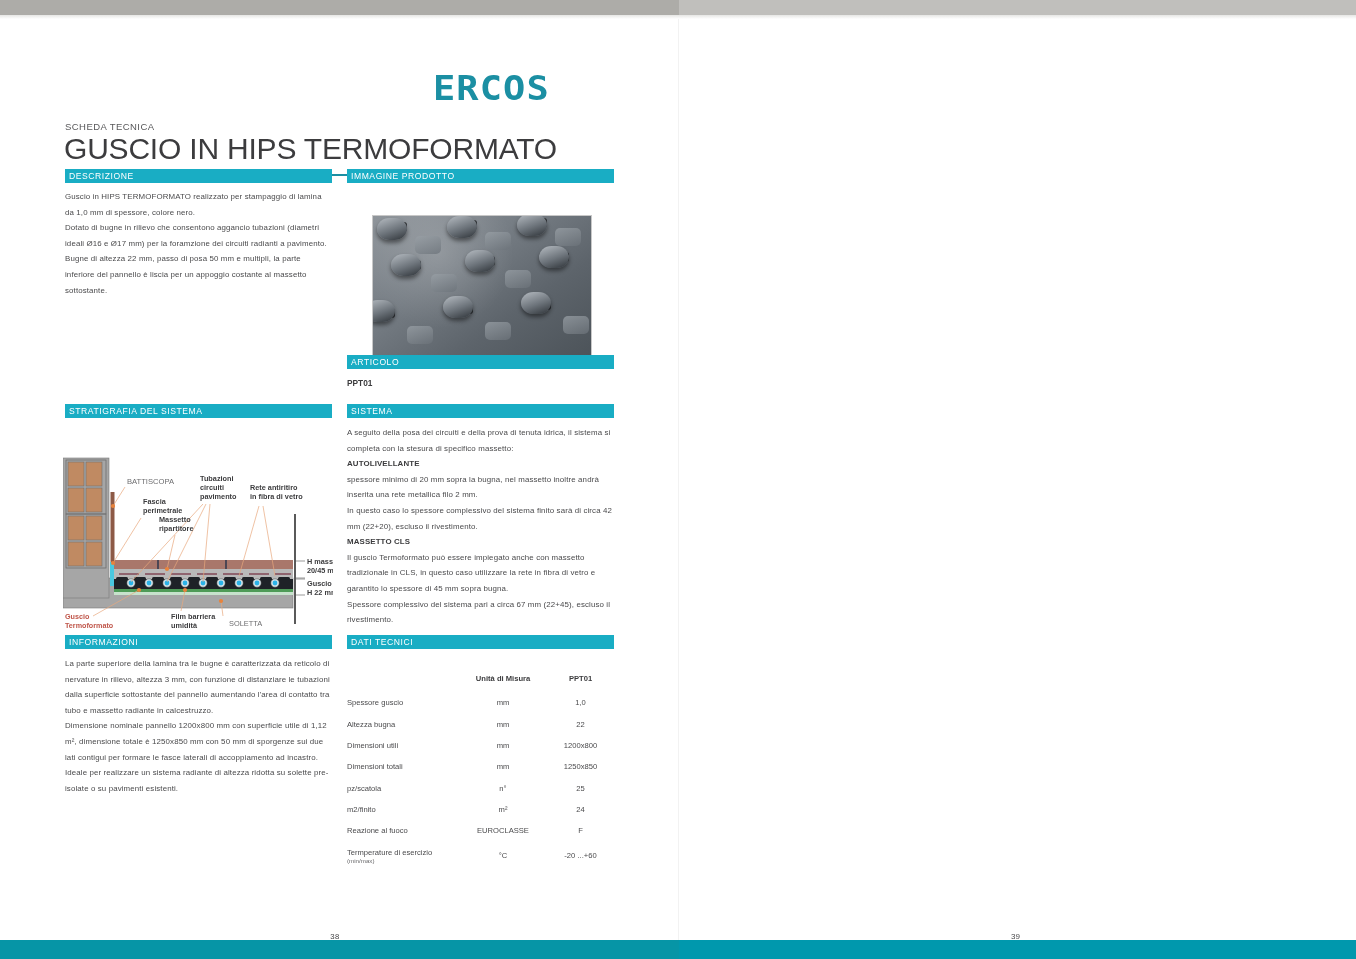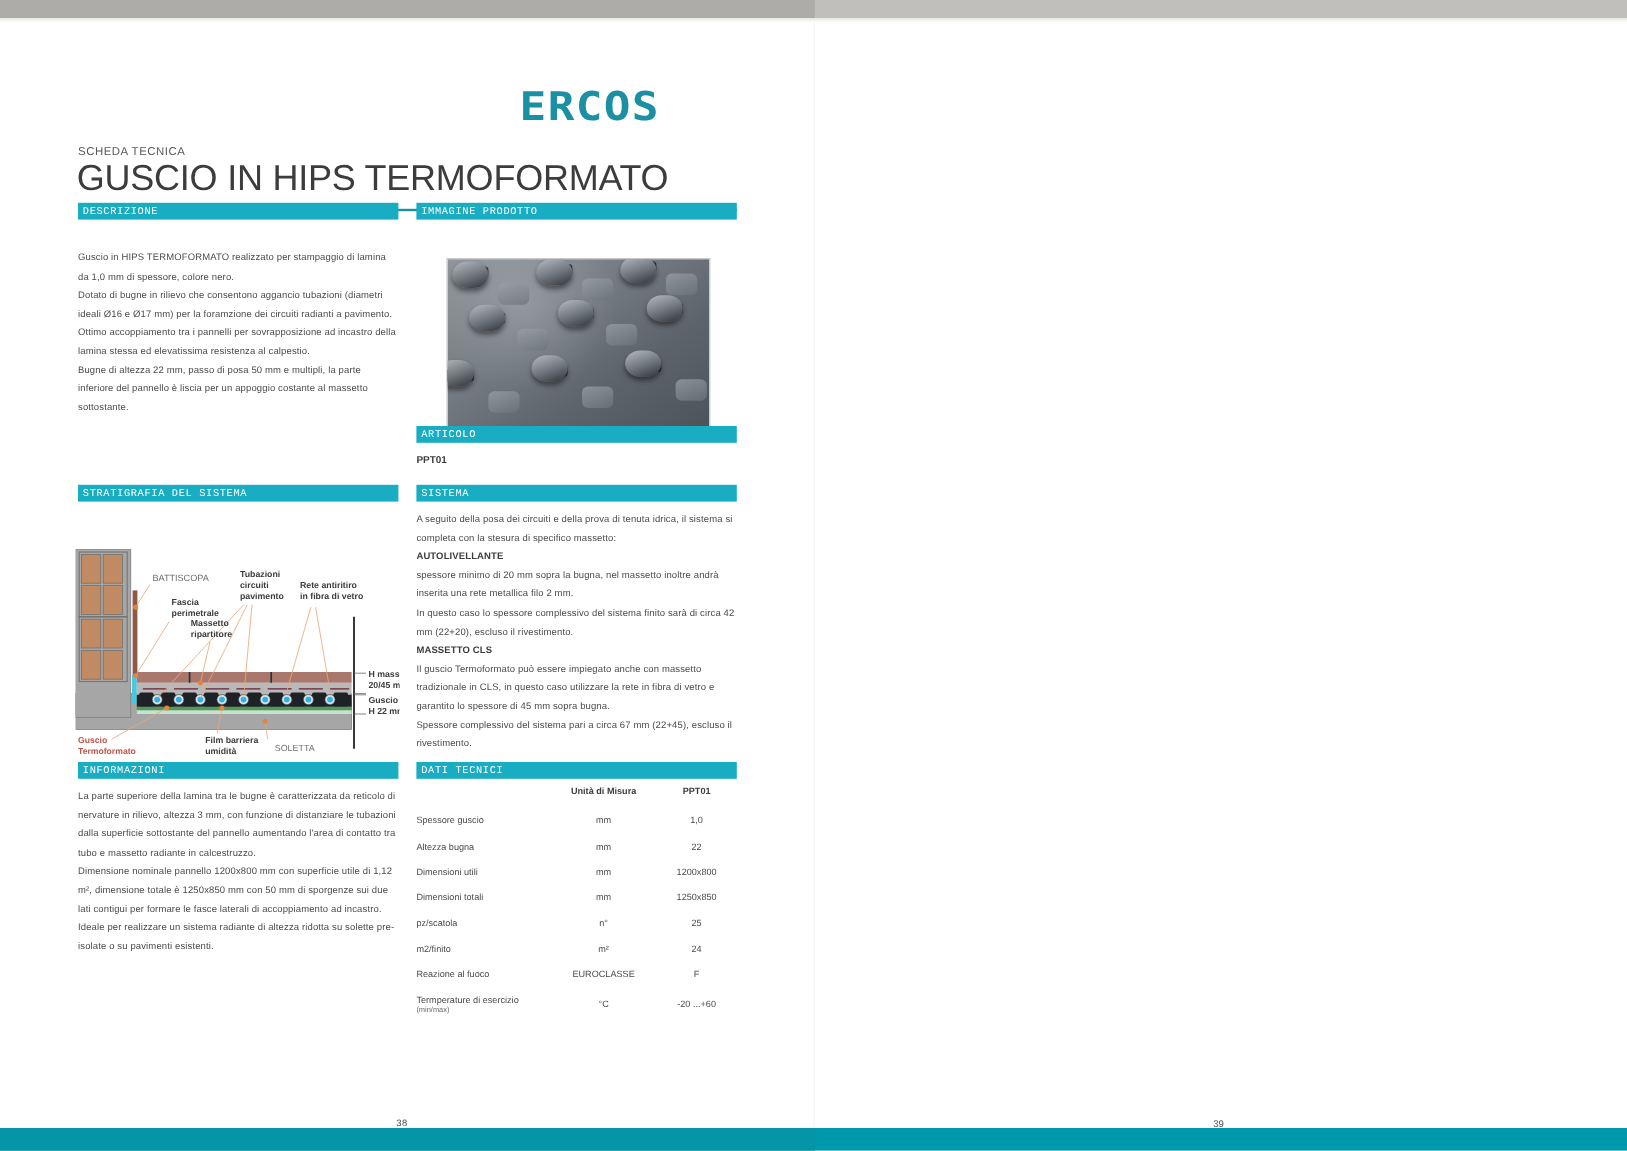--- a/index.html
+++ b/index.html
@@ -36,21 +36,21 @@
   .title{position:absolute;left:64px;top:113px;font-size:30px;color:#3c3c3e;
      letter-spacing:-.2px;font-weight:400;white-space:nowrap;}
   .titlerule{position:absolute;left:65px;top:155px;width:549px;height:2px;background:#1b8fa3;}
 
   
   .colL{position:absolute;left:65px;width:267px;}
   .colR{position:absolute;left:347px;width:267px;}
 
   .secbar{height:14px;background:#19adc4;color:#fff;font-size:8.6px;
      letter-spacing:.55px;line-height:14px;padding-left:4px;box-sizing:border-box;}
-  .secbar.wide{width:267px;font-family:Liberation Mono, monospace;}
+  .secbar.wide{width:267px;}
 
   .body{font-size:7.9px;line-height:15.6px;color:#4a4a4c;letter-spacing:.12px;}
   .body p{margin:0;}
   .bold{font-weight:bold;color:#3c3c3e;}
 
   
   .photo{position:absolute;left:372px;top:196px;width:218px;height:148px;
      background:
        radial-gradient(circle at 30% 25%, rgba(255,255,255,.18), transparent 40%),
        linear-gradient(145deg,#8e949a 0%,#767d84 35%,#5d646b 65%,#4b5258 100%);
@@ -63,21 +63,21 @@
   .plate{position:absolute;width:26px;height:18px;border-radius:5px;
      background:linear-gradient(160deg,#9aa1a7,#6b7279);opacity:.75;}
 
   
   .art{font-size:8.3px;font-weight:bold;color:#3c3c3e;}
 
   
   #diagram{position:absolute;left:63px;top:437px;width:270px;height:180px;}
 
   
-  table.dt{border-collapse:collapse;width:267px;font-size:7.6px;color:#4a4a4c;}
+  table.dt{border-collapse:collapse;width:267px;font-size:7.6px;color:#4a4a4c;margin-top:19px;}
   table.dt th{font-weight:bold;color:#3c3c3e;font-size:7.6px;padding:6px 0 9px 0;}
   table.dt td{padding:6.2px 0;}
   .c1{text-align:left;width:112px;}
   .c2{text-align:center;width:88px;}
   .c3{text-align:center;width:67px;font-weight:bold;color:#3c3c3e;}
   td.c3{font-weight:normal;color:#4a4a4c;}
   .sub{font-size:6.2px;color:#6a6a6c;display:block;}
 
   .pagenum{position:absolute;font-size:8px;color:#4a4a4c;}
   #pnL{left:330px;top:932px;font-family:Liberation Mono, monospace;}
@@ -98,24 +98,23 @@
 <div id="doc">
 
   <div class="logo">ERCOS</div>
 
   <div class="kicker">SCHEDA TECNICA</div>
   <div class="title">GUSCIO IN HIPS TERMOFORMATO</div>
   <div class="titlerule"></div>
 
   <div class="colL" style="top:150px;">
     <div class="secbar wide">DESCRIZIONE</div>
-    <div class="body" style="margin-top:24px;">
+    <div class="body" style="margin-top:6px;">
       <p>Guscio in HIPS TERMOFORMATO realizzato per stampaggio di lamina da 1,0 mm di spessore, colore nero.</p>
       <p>Dotato di bugne in rilievo che consentono aggancio tubazioni (diametri ideali Ø16 e Ø17 mm) per la foramzione dei circuiti radianti a pavimento.</p>
-      <p>Ottimo accoppiamento tra i pannelli per sovrapposizione ad incastro della lamina stessa ed elevatissima resistenza al calpestio.</p>
       <p>Bugne di altezza 22 mm, passo di posa 50 mm e multipli, la parte inferiore del pannello è liscia per un appoggio costante al massetto sottostante.</p>
     </div>
   </div>
 
   <div class="colL" style="top:385px;">
     <div class="secbar wide">STRATIGRAFIA DEL SISTEMA</div>
   </div>
 
   <svg id="diagram" viewBox="0 0 270 180">
 

